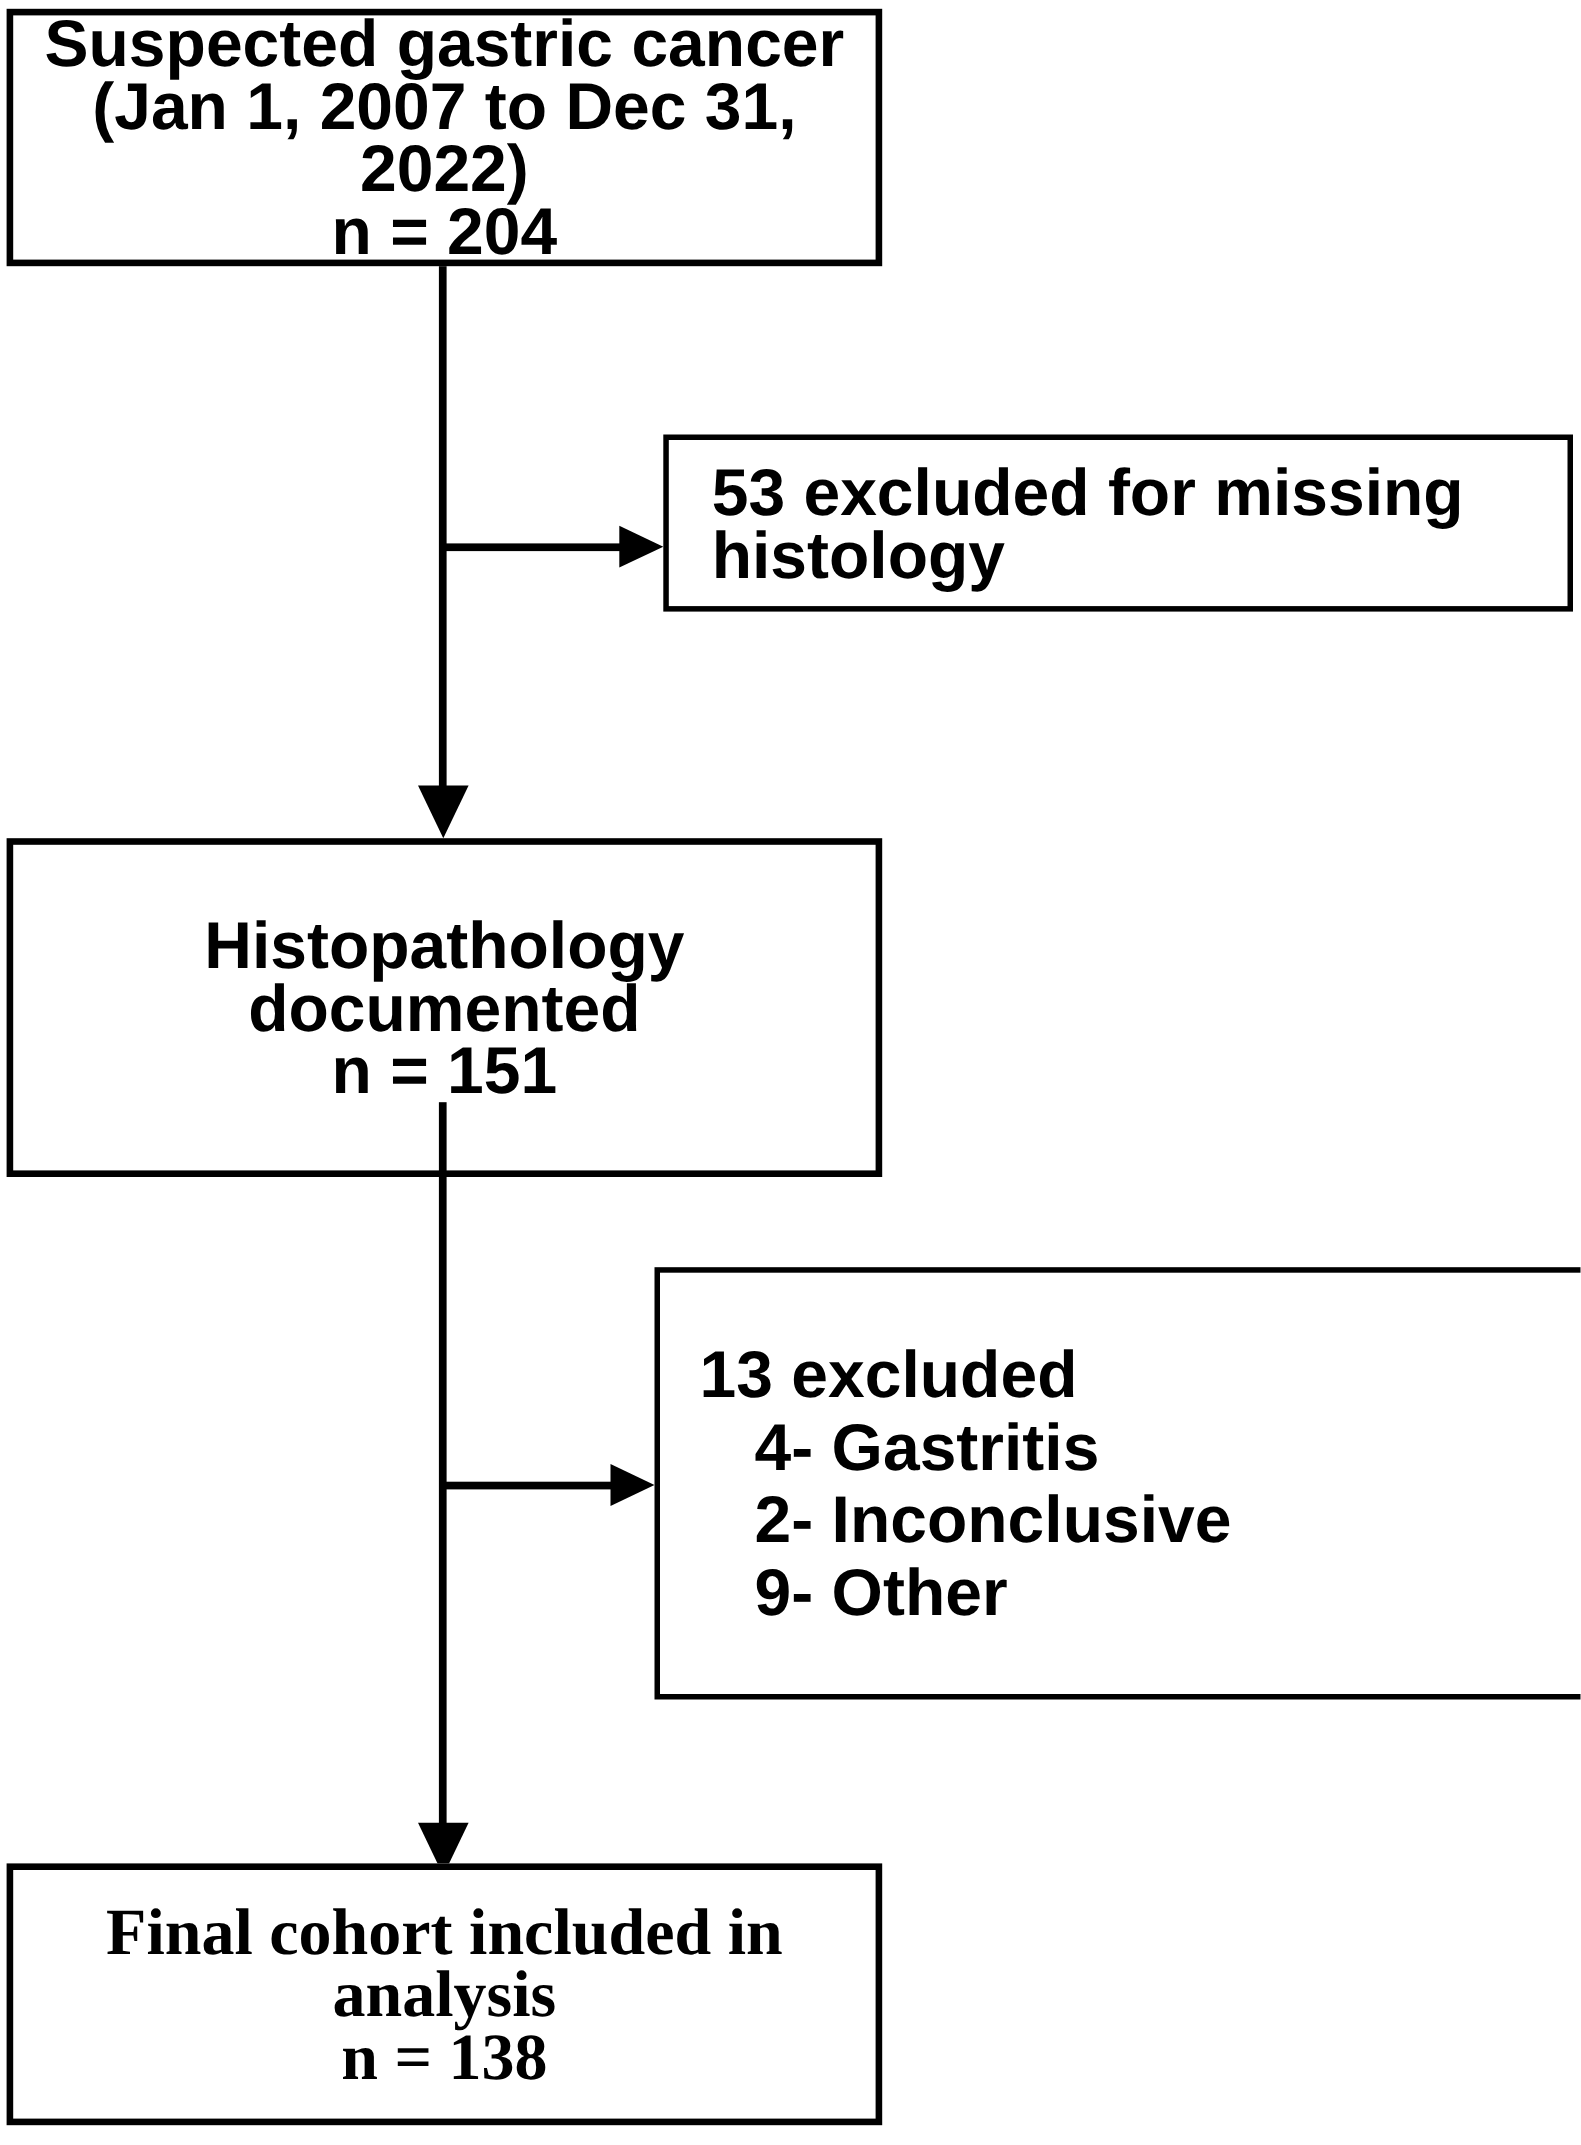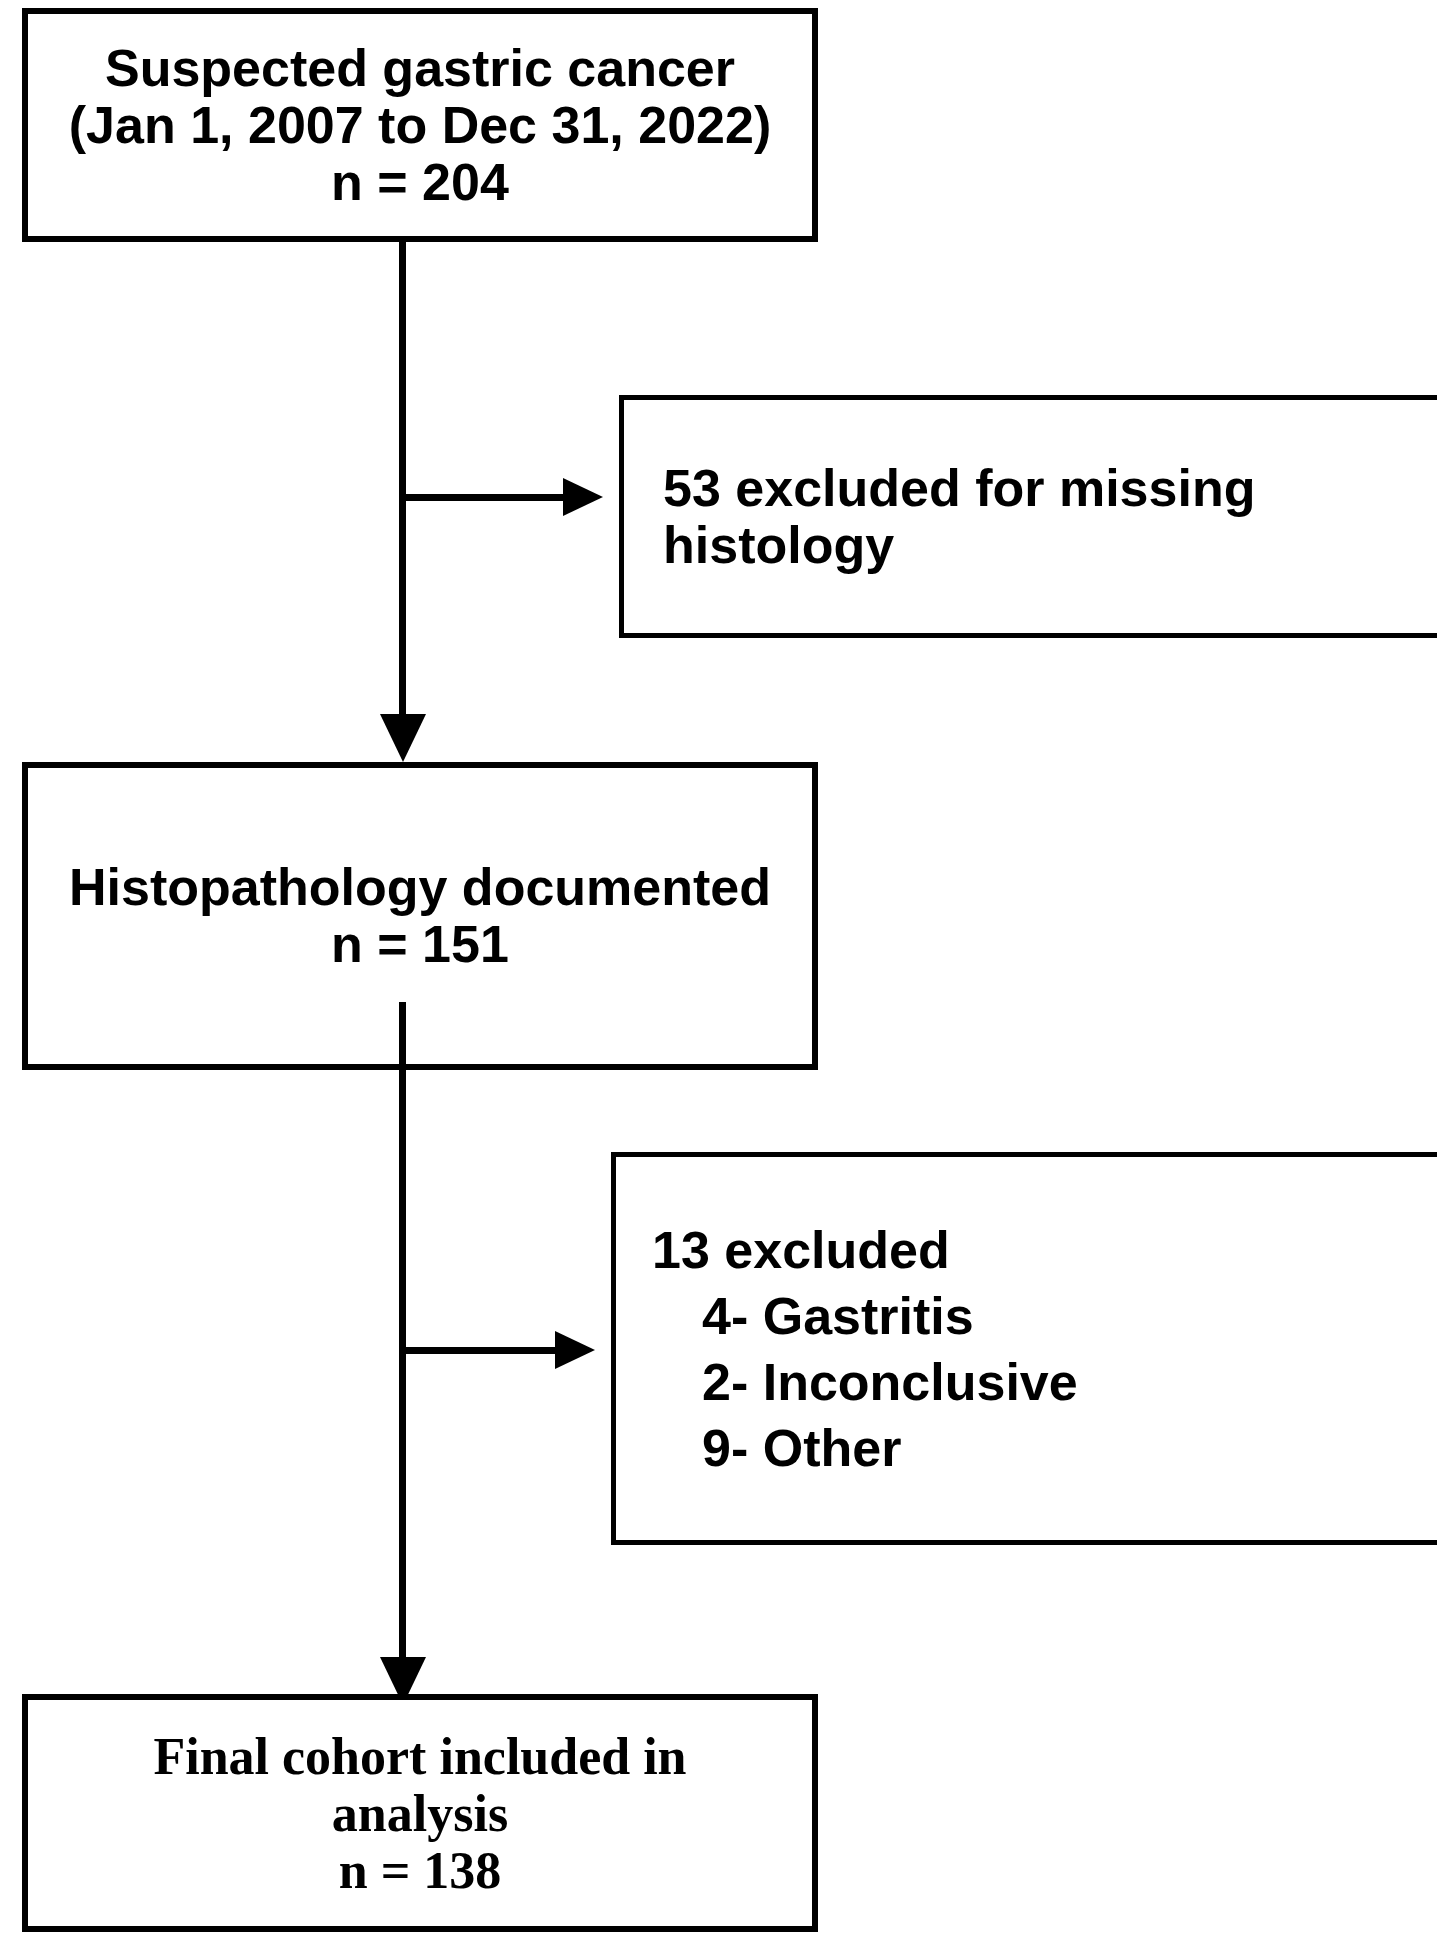--- a/index.html
+++ b/index.html
@@ -17,23 +17,22 @@
     color: #000000;
     overflow: hidden;
   }
   .box {
     position: absolute;
     box-sizing: border-box;
     background: #ffffff;
     display: flex;
     flex-direction: column;
     justify-content: center;
-    font-size: 52px;
+    font-size: 60px;
     line-height: 57px;
-    margin-left: 16px;
   }
   .box.main {
     border: 6px solid #000000;
     align-items: center;
     text-align: center;
   }
   .box.excl {
     border: 5px solid #000000;
     align-items: flex-start;
     text-align: left;
@@ -84,21 +83,21 @@
     <div class="line">(Jan 1, 2007 to Dec 31, 2022)</div>
     <div class="line">n = 204</div>
   </div>
 
   <div class="vline" style="left:399px; top:242px; height:478px;"></div>
   <div class="arrow-down" style="left:380px; top:714px;"></div>
 
   <div class="hline" style="left:402px; top:494px; width:165px;"></div>
   <div class="arrow-right" style="left:563px; top:478px;"></div>
 
-  <div class="box excl" style="left:603px; top:395px; width:827px; height:243px;padding-left:39px;">
+  <div class="box excl" style="left:603px; top:395px; width:827px; height:161px;padding-left:39px;">
     <div class="line">53 excluded for missing</div>
     <div class="line">histology</div>
   </div>
 
   <div class="box main" style="left:6px; top:762px; width:796px; height:308px;">
     <div class="line">Histopathology documented</div>
     <div class="line">n = 151</div>
   </div>
 
   <div class="vline" style="left:399px; top:1002px; height:661px;"></div>

